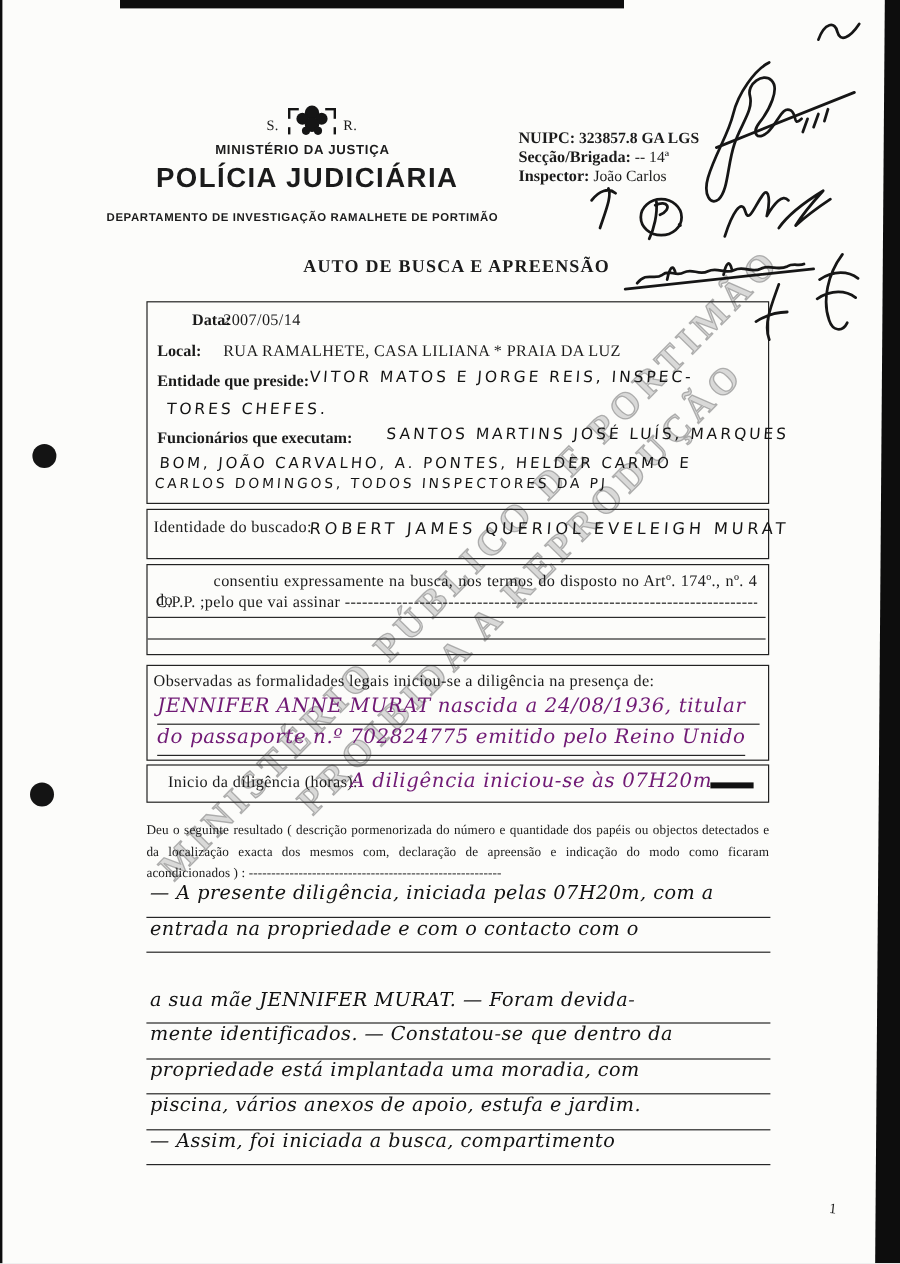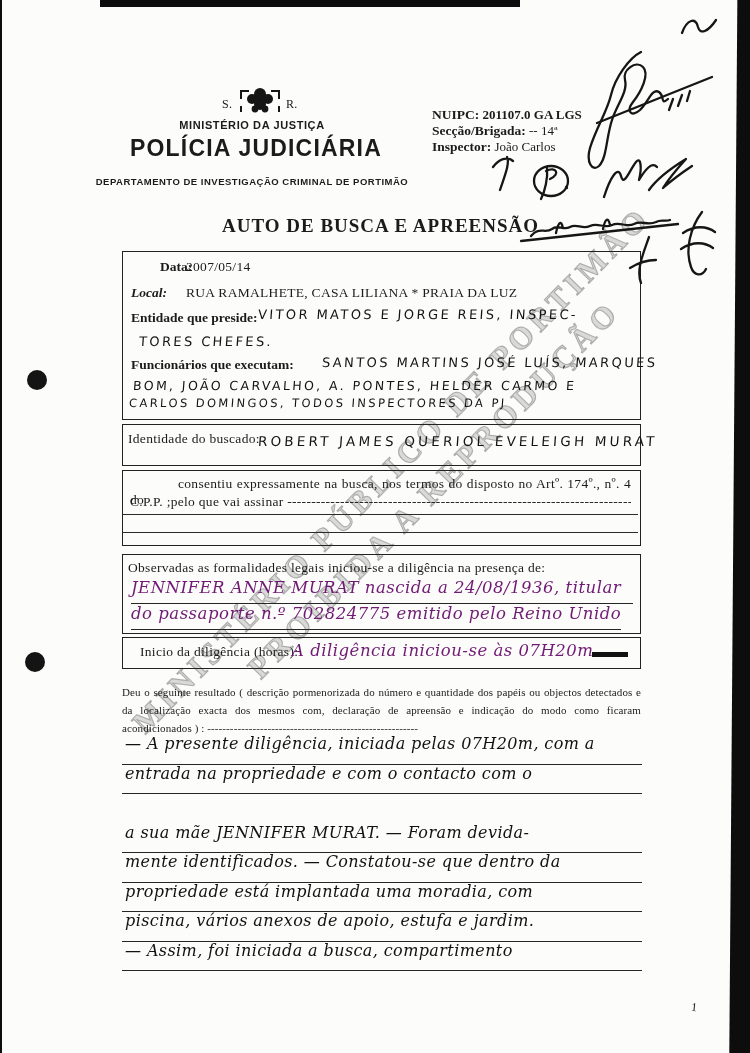--- a/index.html
+++ b/index.html
@@ -52,37 +52,37 @@
       <rect x="32" y="6" width="9" height="2"></rect>
         <rect x="39" y="6" height="9" width="2"></rect>
       <rect x="1" y="22" width="2" height="6"></rect>
         <rect x="39" y="22" width="2" height="6"></rect>
     </g>
   </svg>
   <span class="abs val" style="left:286px;top:97px;font-size:12px;">R.</span>
 
   <div class="abs" style="left:122px;top:119px;width:260px;text-align:center;font-family:'Liberation Sans',sans-serif;font-size:11px;font-weight:bold;letter-spacing:0.6px;">MINISTÉRIO DA JUSTIÇA</div>
   <div class="abs" style="left:96px;top:135px;width:320px;text-align:center;font-family:'Liberation Sans',sans-serif;font-size:23px;font-weight:600;letter-spacing:1.2px;">POLÍCIA JUDICIÁRIA</div>
-  <div class="abs small-caps" style="left:82px;top:176px;width:340px;text-align:center;">DEPARTAMENTO DE INVESTIGAÇÃO CRIMINAL DE PORTIMÃO</div>
+  <div class="abs small-caps" style="left:82px;top:176px;width:340px;text-align:center;">DEPARTAMENTO DE INVESTIGAÇÃO RAMALHETE DE PORTIMÃO</div>
 
   <div class="abs" style="left:432px;top:107px;font-size:13px;line-height:16px;">
     <div><span class="lbl">NUIPC:</span>
-      <b>201107.0 GA LGS</b></div>
+      <b>323857.8 GA LGS</b></div>
     <div><span class="lbl">Secção/Brigada:</span>
       <span>-- 14ª</span></div>
     <div><span class="lbl">Inspector:</span>
       <span>João Carlos</span></div>
   </div>
 
-  <div class="abs" style="left:122px;top:215px;width:517px;text-align:center;font-size:19px;font-weight:bold;letter-spacing:1px;">AUTO DE BUSCA E APREENSÃO</div>
+  <div class="abs" style="left:122px;top:215px;width:517px;text-align:center;font-size:15px;font-weight:bold;letter-spacing:1px;">AUTO DE BUSCA E APREENSÃO</div>
 
   <div class="box" style="left:122px;top:251px;width:517px;height:167px;"></div>
   <span class="abs lbl" style="left:141px;top:259px;margin-left:19px;">Data:</span>
   <span class="abs val" style="left:186px;top:259px;">2007/05/14</span>
-  <span class="abs lbl" style="left:131px;top:285px;font-style:italic;">Local:</span>
+  <span class="abs lbl" style="left:131px;top:285px;">Local:</span>
   <span class="abs val" style="left:186px;top:285px;">RUA RAMALHETE, CASA LILIANA * PRAIA DA LUZ</span>
   <span class="abs lbl" style="left:131px;top:310px;">Entidade que preside:</span>
   <span class="abs hw-caps" style="left:258px;top:307px;">VITOR MATOS E JORGE REIS, INSPEC-</span>
   <span class="abs hw-caps" style="left:139px;top:334px;">TORES CHEFES.</span>
   <span class="abs lbl" style="left:131px;top:357px;">Funcionários que executam:</span>
   <span class="abs hw-caps" style="left:322px;top:355px;">SANTOS MARTINS JOSÉ LUÍS, MARQUES</span>
   <span class="abs hw-caps" style="left:133px;top:378px;font-size:12.5px;">BOM, JOÃO CARVALHO, A. PONTES, HELDER CARMO E</span>
   <span class="abs hw-caps" style="left:129px;top:396px;font-size:11.5px;">CARLOS DOMINGOS, TODOS INSPECTORES DA PJ</span>
 
   <div class="box" style="left:122px;top:424px;width:517px;height:40px;"></div>

